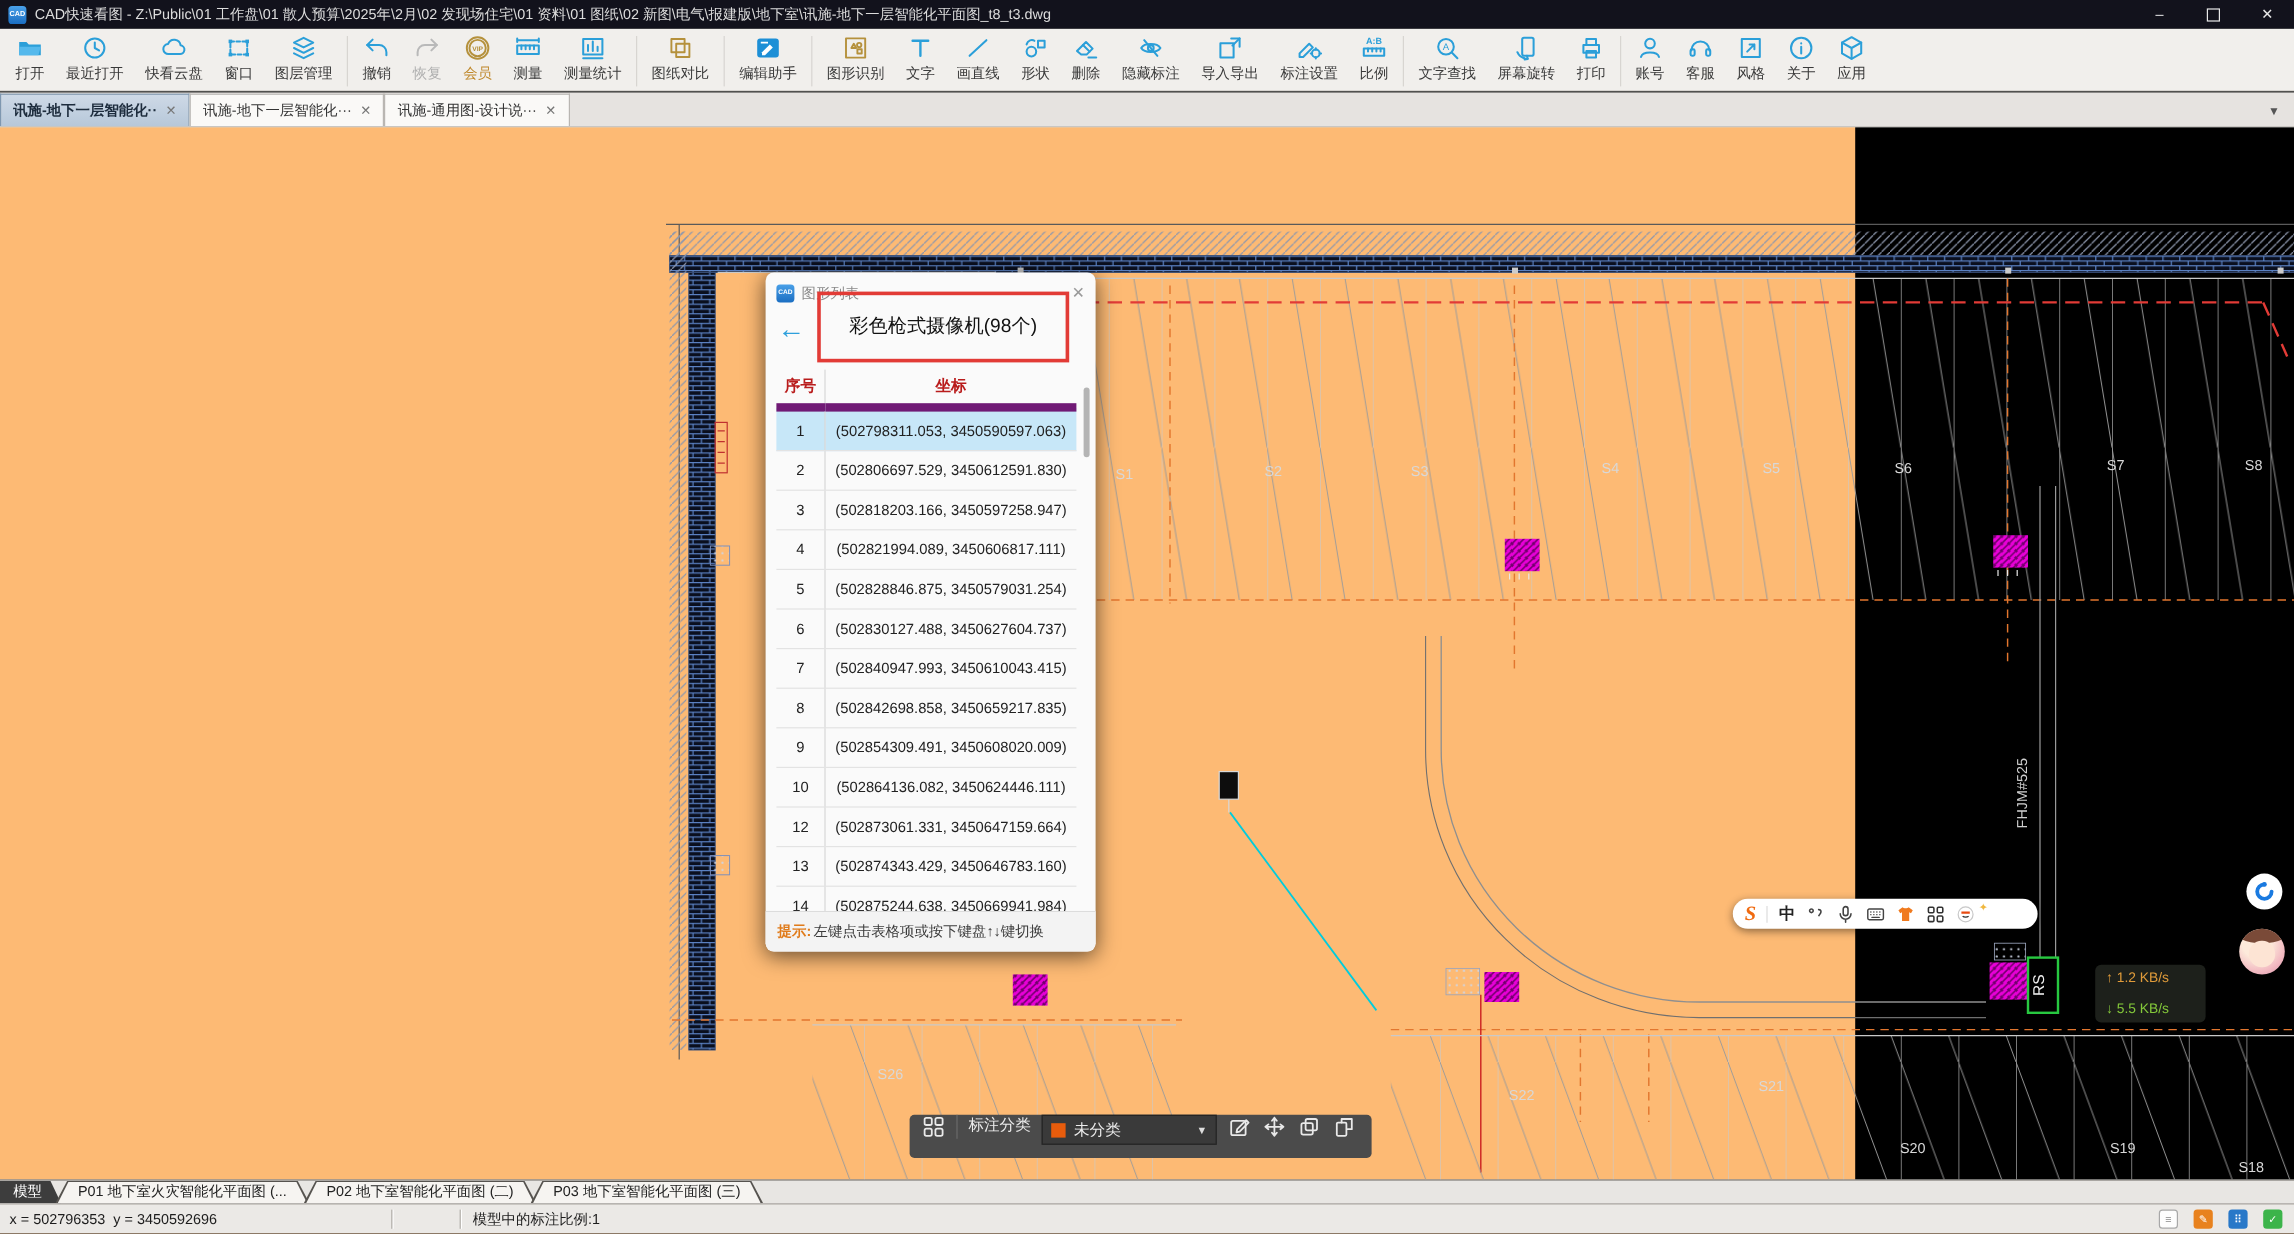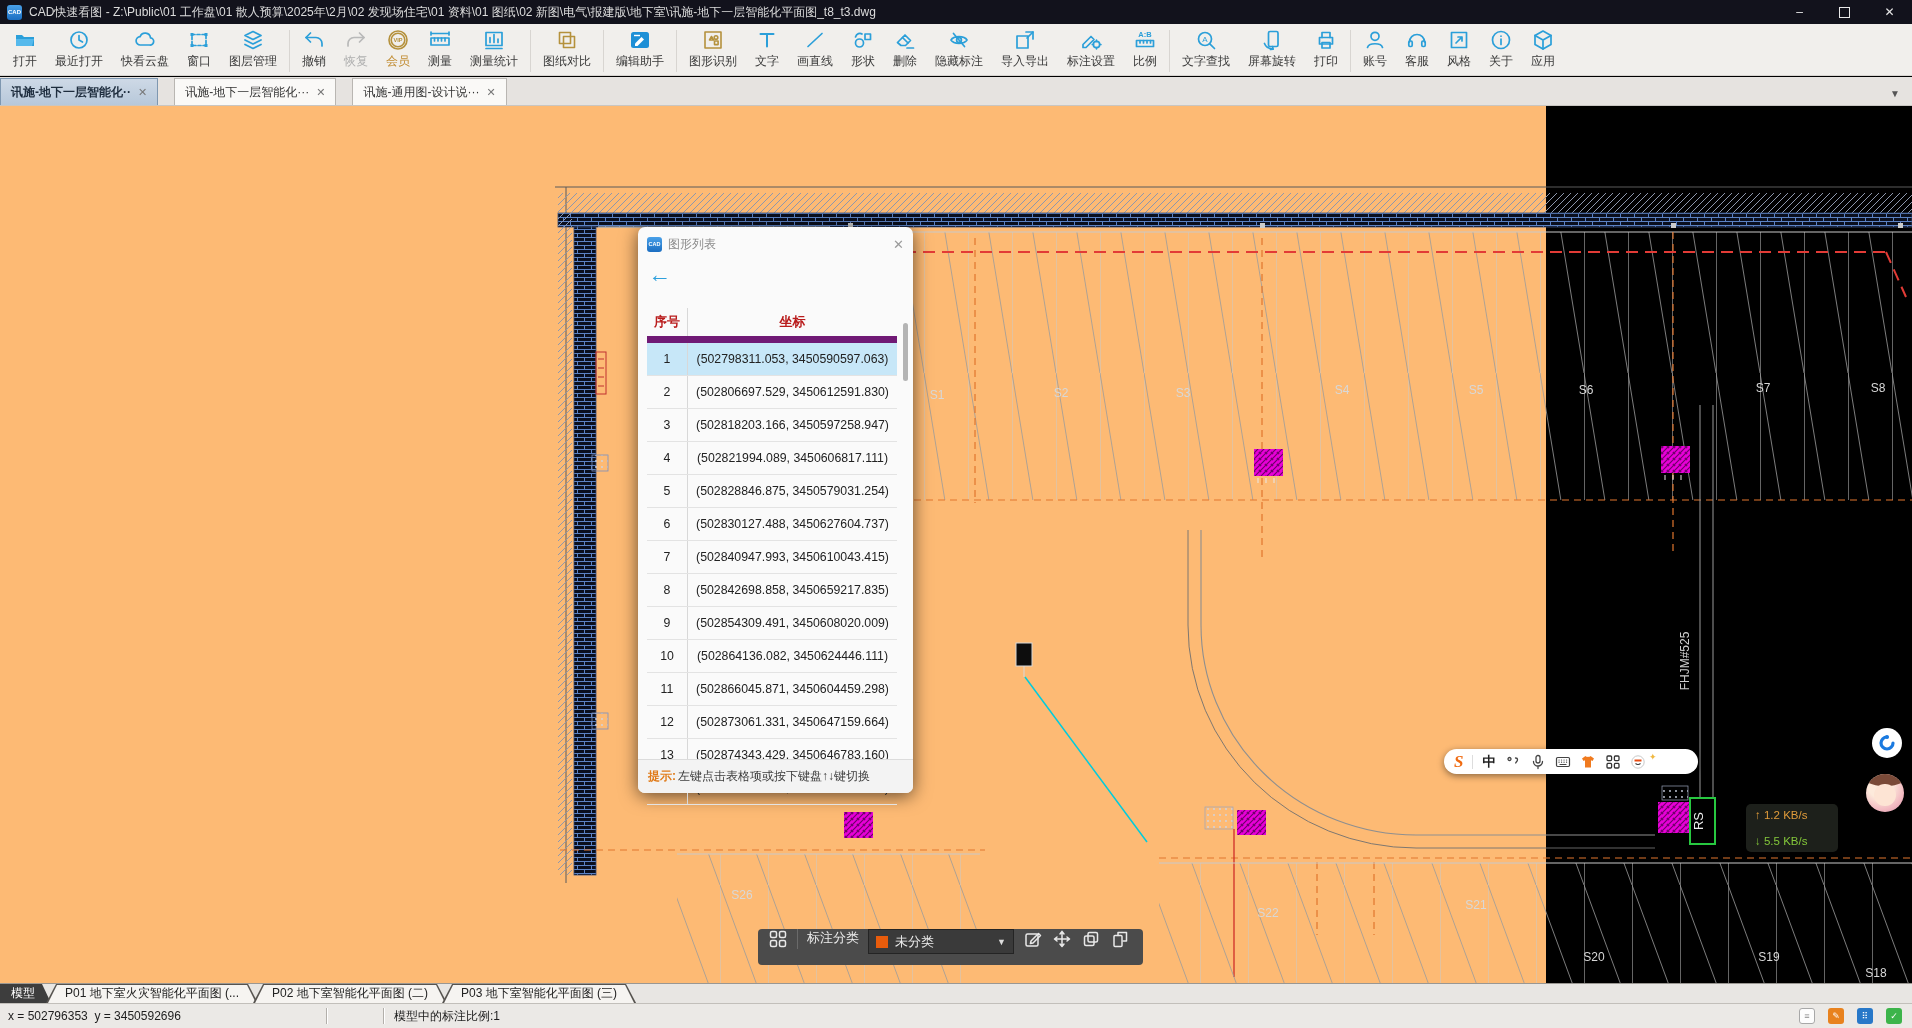--- a/index.html
+++ b/index.html
@@ -18,21 +18,21 @@
   .titem svg{width:24px;height:24px}
   .tlabel{font-size:12px;color:#3a3a3a;margin-top:1px;white-space:nowrap}
   .titem.vip .tlabel{color:#c08a2e}
   .titem.disabled .tlabel{color:#b0b0b0}
   .tsep{width:1px;height:42px;background:#d8d5d1;margin:2px 3px 0;flex:0 0 auto}
   .s{stroke:#2b9fd9;fill:none;stroke-width:1.7;stroke-linecap:round;stroke-linejoin:round}
   .g{stroke:#b5913c;fill:none;stroke-width:1.6;stroke-linecap:round;stroke-linejoin:round}
   .d{stroke:#b9b9b9;fill:none;stroke-width:1.7;stroke-linecap:round;stroke-linejoin:round}
   
   .tabbar{position:absolute;top:77px;left:0;right:0;height:28px;background:#e6e3e0;border-bottom:1px solid #c9c6c2;display:flex;align-items:flex-end;z-index:50}
-  .dtab{height:27px;display:flex;align-items:center;gap:7px;padding:0 10px;font-size:12px;color:#333;background:#faf9f7;border:1px solid #b9b6b2;border-bottom:none;margin-right:16px;box-sizing:border-box;white-space:nowrap}
+  .dtab{height:27px;display:flex;align-items:center;gap:7px;padding:0 10px;font-size:12px;color:#333;background:#faf9f7;border:1px solid #b9b6b2;border-bottom:none;margin-right:0;box-sizing:border-box;white-space:nowrap}
   .dtab.active{background:linear-gradient(#ced9e6,#b7c8da);border-color:#7e97b0;font-weight:bold;color:#1d2c3d}
   .dtab .x{color:#777;font-size:11px;font-weight:normal}
   .tabchev{margin-left:auto;color:#555;font-size:10px;padding:0 12px 6px}
   
   .canvas{position:absolute;top:105px;left:0;width:1546px;height:878px;background:#fdba74;z-index:1}
   .canvas svg{display:block}
   
   .panel{position:absolute;left:638px;top:227px;width:275px;height:566px;background:#fafafa;border-radius:7px;box-shadow:0 3px 18px rgba(0,0,0,.6);z-index:20}
   .phead{height:22px;display:flex;align-items:center;padding:6px 9px 0}
   .pico{width:15px;height:15px;border-radius:3px;background:linear-gradient(#49a0e8,#1b6ec2);color:#fff;font-size:5.5px;font-weight:bold;display:flex;align-items:center;justify-content:center;margin-right:6px}
@@ -478,20 +478,23 @@
 </svg>
 </div>
 
 <div class="panel">
   <div class="phead">
     <span class="pico">CAD</span>
     <span class="ptitlebar">图形列表</span>
     <span class="pclose">✕</span>
   </div>
   <span class="pback">←</span>
+  <div class="redbox">
+    <span>彩色枪式摄像机(98个)</span>
+  </div>
   <table class="ptable">
     <tbody>
         <tr>
       <th class="cno">序号</th>
       <th>坐标</th>
         </tr>
     <tr class="sel">
           <td class="cno">1</td>
           <td>(502798311.053, 3450590597.063)</td>
         </tr>
@@ -523,24 +526,20 @@
           <td class="cno">8</td>
           <td>(502842698.858, 3450659217.835)</td>
         </tr>
     <tr>
           <td class="cno">9</td>
           <td>(502854309.491, 3450608020.009)</td>
         </tr>
     <tr>
           <td class="cno">10</td>
           <td>(502864136.082, 3450624446.111)</td>
-        </tr>
-    <tr>
-          <td class="cno">11</td>
-          <td>(502866045.871, 3450604459.298)</td>
         </tr>
     <tr>
           <td class="cno">12</td>
           <td>(502873061.331, 3450647159.664)</td>
         </tr>
     <tr>
           <td class="cno">13</td>
           <td>(502874343.429, 3450646783.160)</td>
         </tr>
     <tr>

